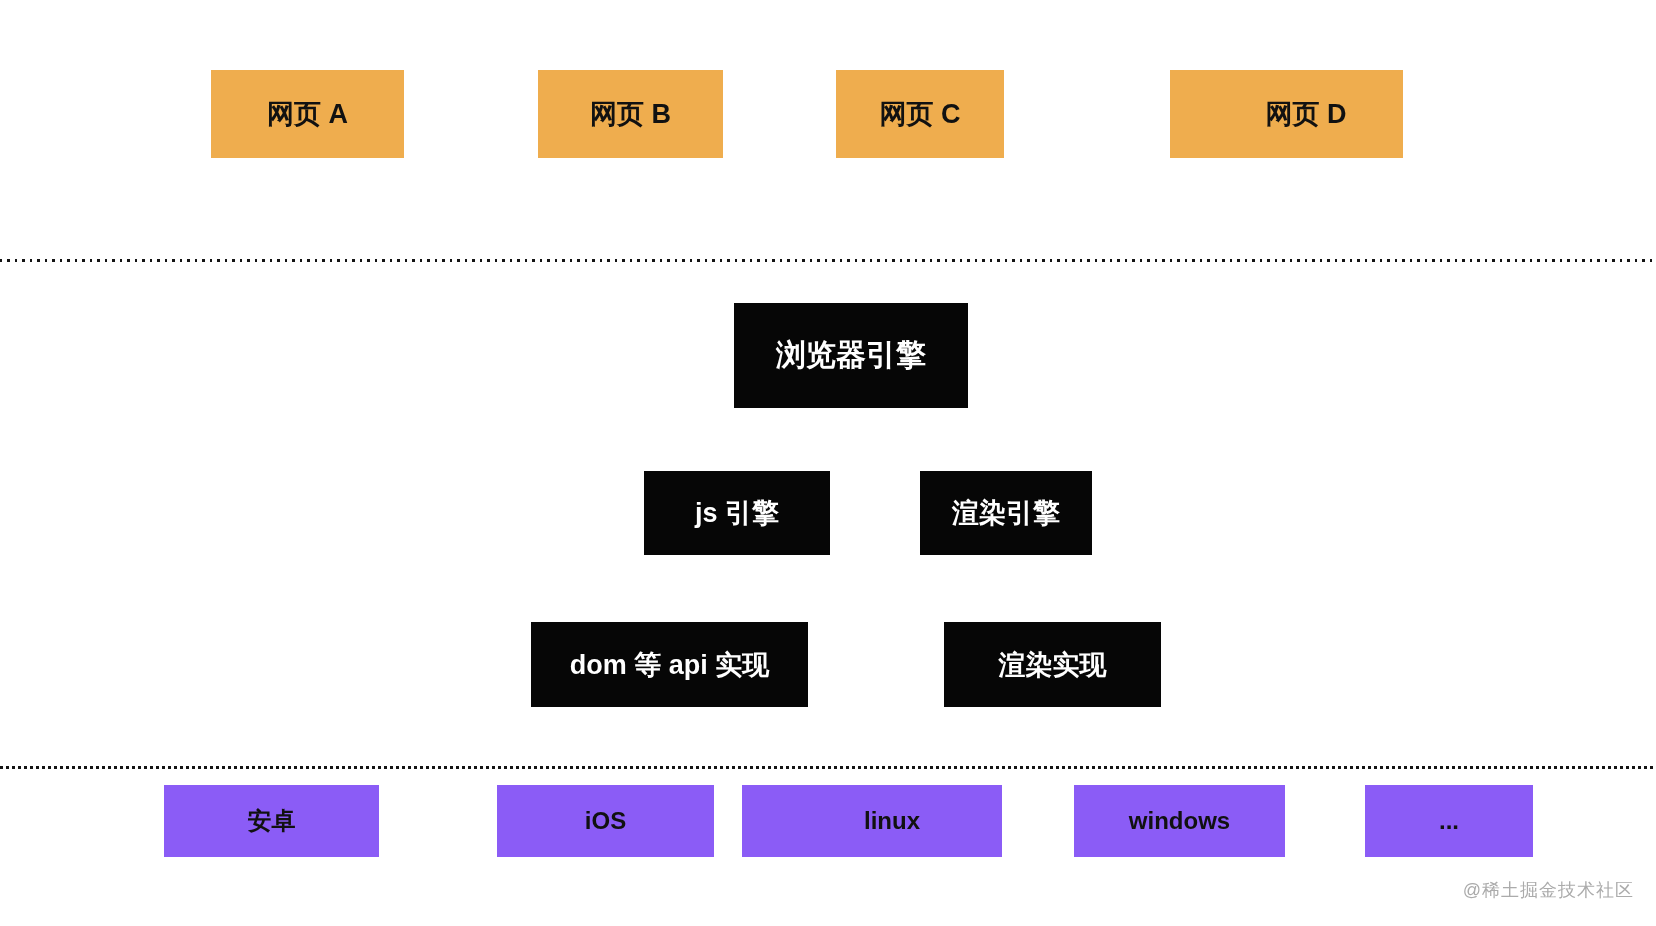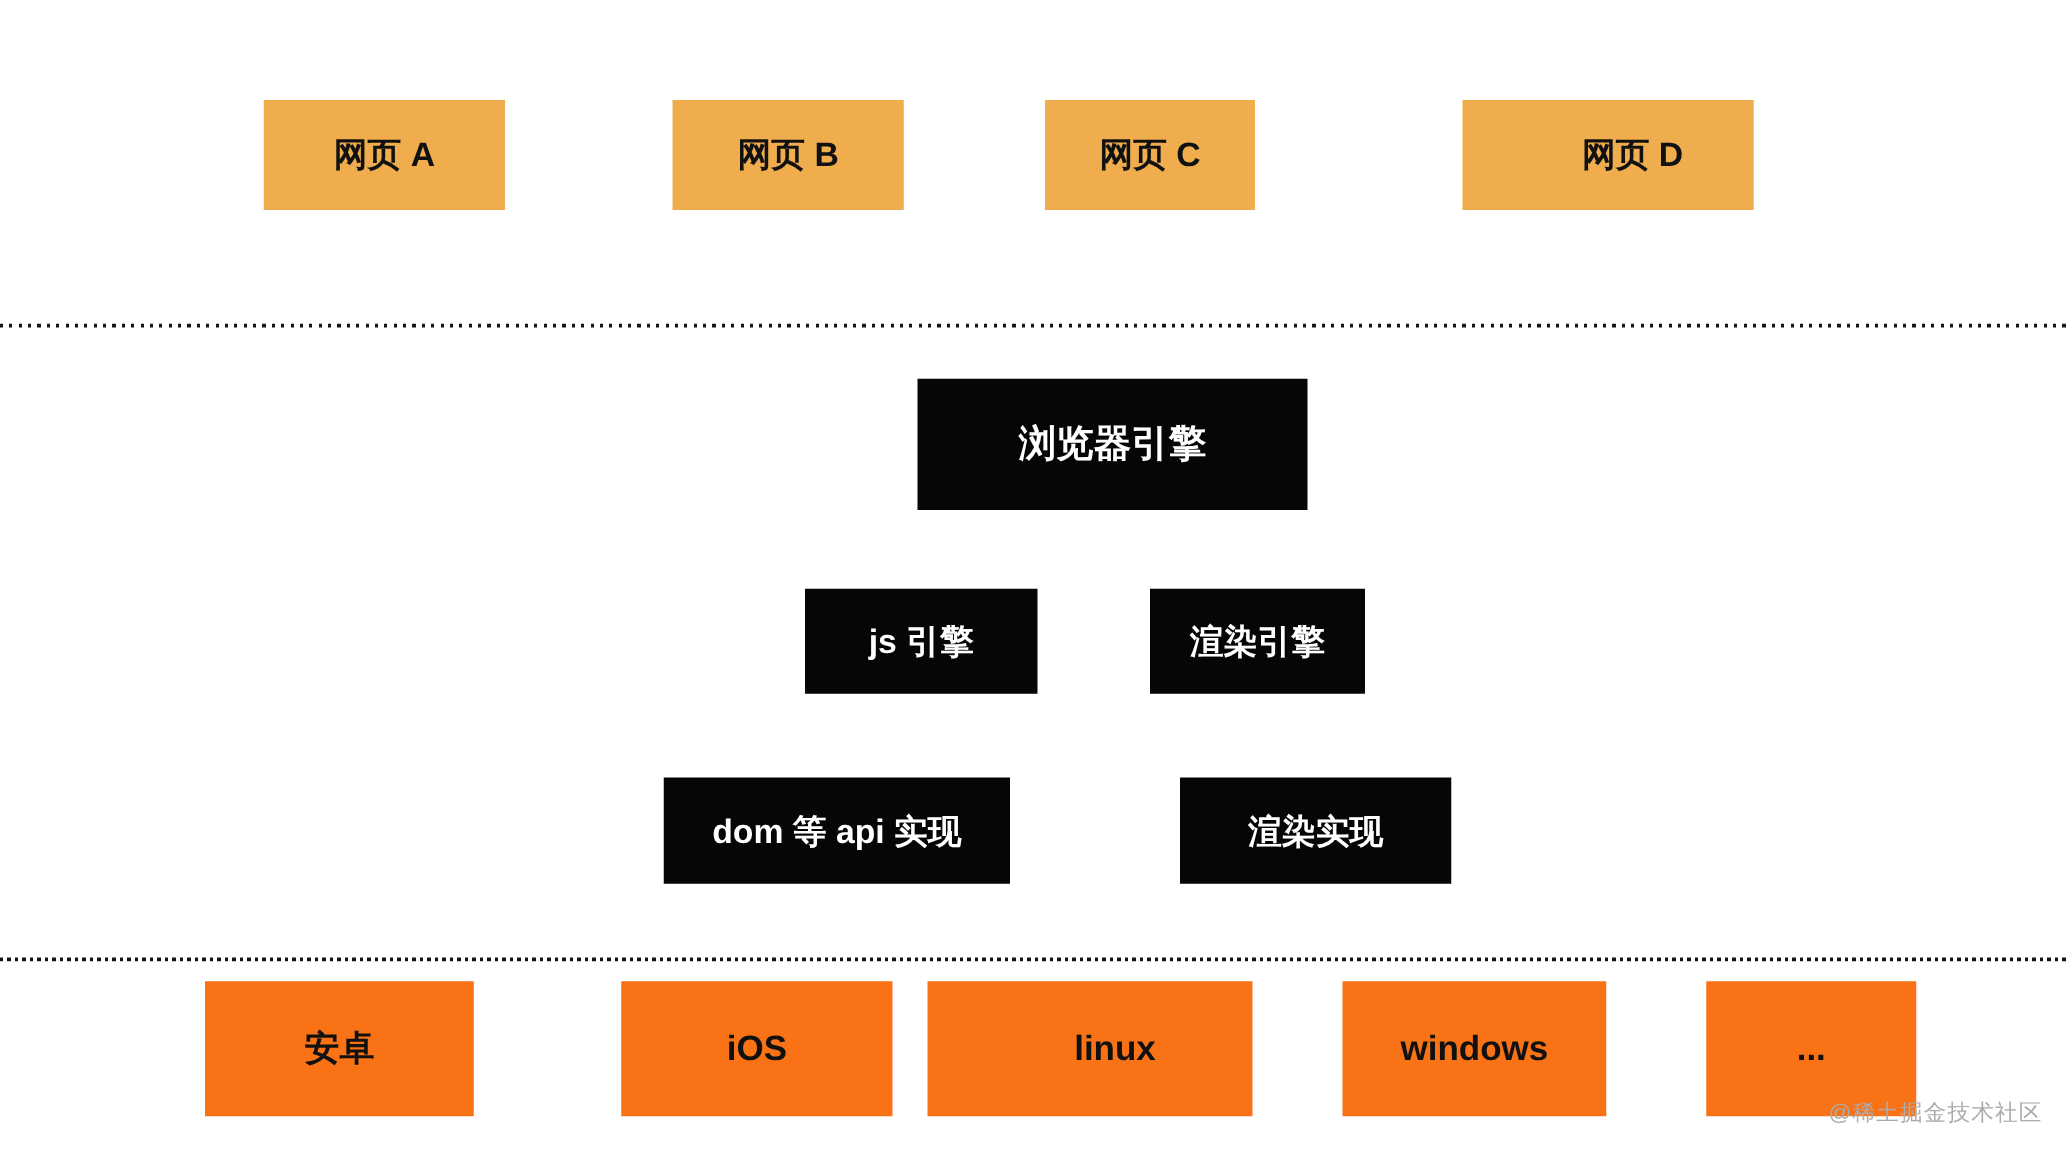--- a/index.html
+++ b/index.html
@@ -22,47 +22,47 @@
     justify-content: center;
     font-weight: bold;
     color: #111111;
     white-space: nowrap;
   }
   
   .page-box {
     background: #efad4e;
     height: 88px;
     font-size: 27px;
-    top: 80px;
+    top: 70px;
     text-align: center;
   }
   #page-a { left: 211px; width: 193px; }
   #page-b { left: 538px; width: 185px; }
   #page-c { left: 836px; width: 168px; }
   #page-d { left: 1170px; width: 194px; padding-left: 39px; }
 
   
   .engine-box {
     background: #060606;
     color: #ffffff;
   }
   #browser-engine {
-    left: 734px; top: 303px; width: 312px; height: 105px;
+    left: 734px; top: 303px; width: 234px; height: 105px;
     font-size: 30px;
   }
   #js-engine     { left: 644px; top: 471px; width: 186px; height: 84px; font-size: 27px; }
   #render-engine { left: 920px; top: 471px; width: 172px; height: 84px; font-size: 27px; }
   #dom-api-impl  { left: 531px; top: 622px; width: 277px; height: 85px; font-size: 27px; }
   #render-impl   { left: 944px; top: 622px; width: 217px; height: 85px; font-size: 27px; }
 
   
   .platform-box {
-    background: #f97316;
-    height: 108px;
-    font-size: 28px;
+    background: #8b5cf6;
+    height: 72px;
+    font-size: 24px;
     top: 785px;
   }
   #platform-android { left: 164px;  width: 215px; }
   #platform-ios     { left: 469px;  width: 217px; margin-left: 28px; }
   #platform-linux   { left: 742px;  width: 220px; padding-left: 40px; }
   #platform-windows { left: 1074px; width: 211px; }
   #platform-more    { left: 1365px; width: 168px; }
 
   
   .dotted-line {

